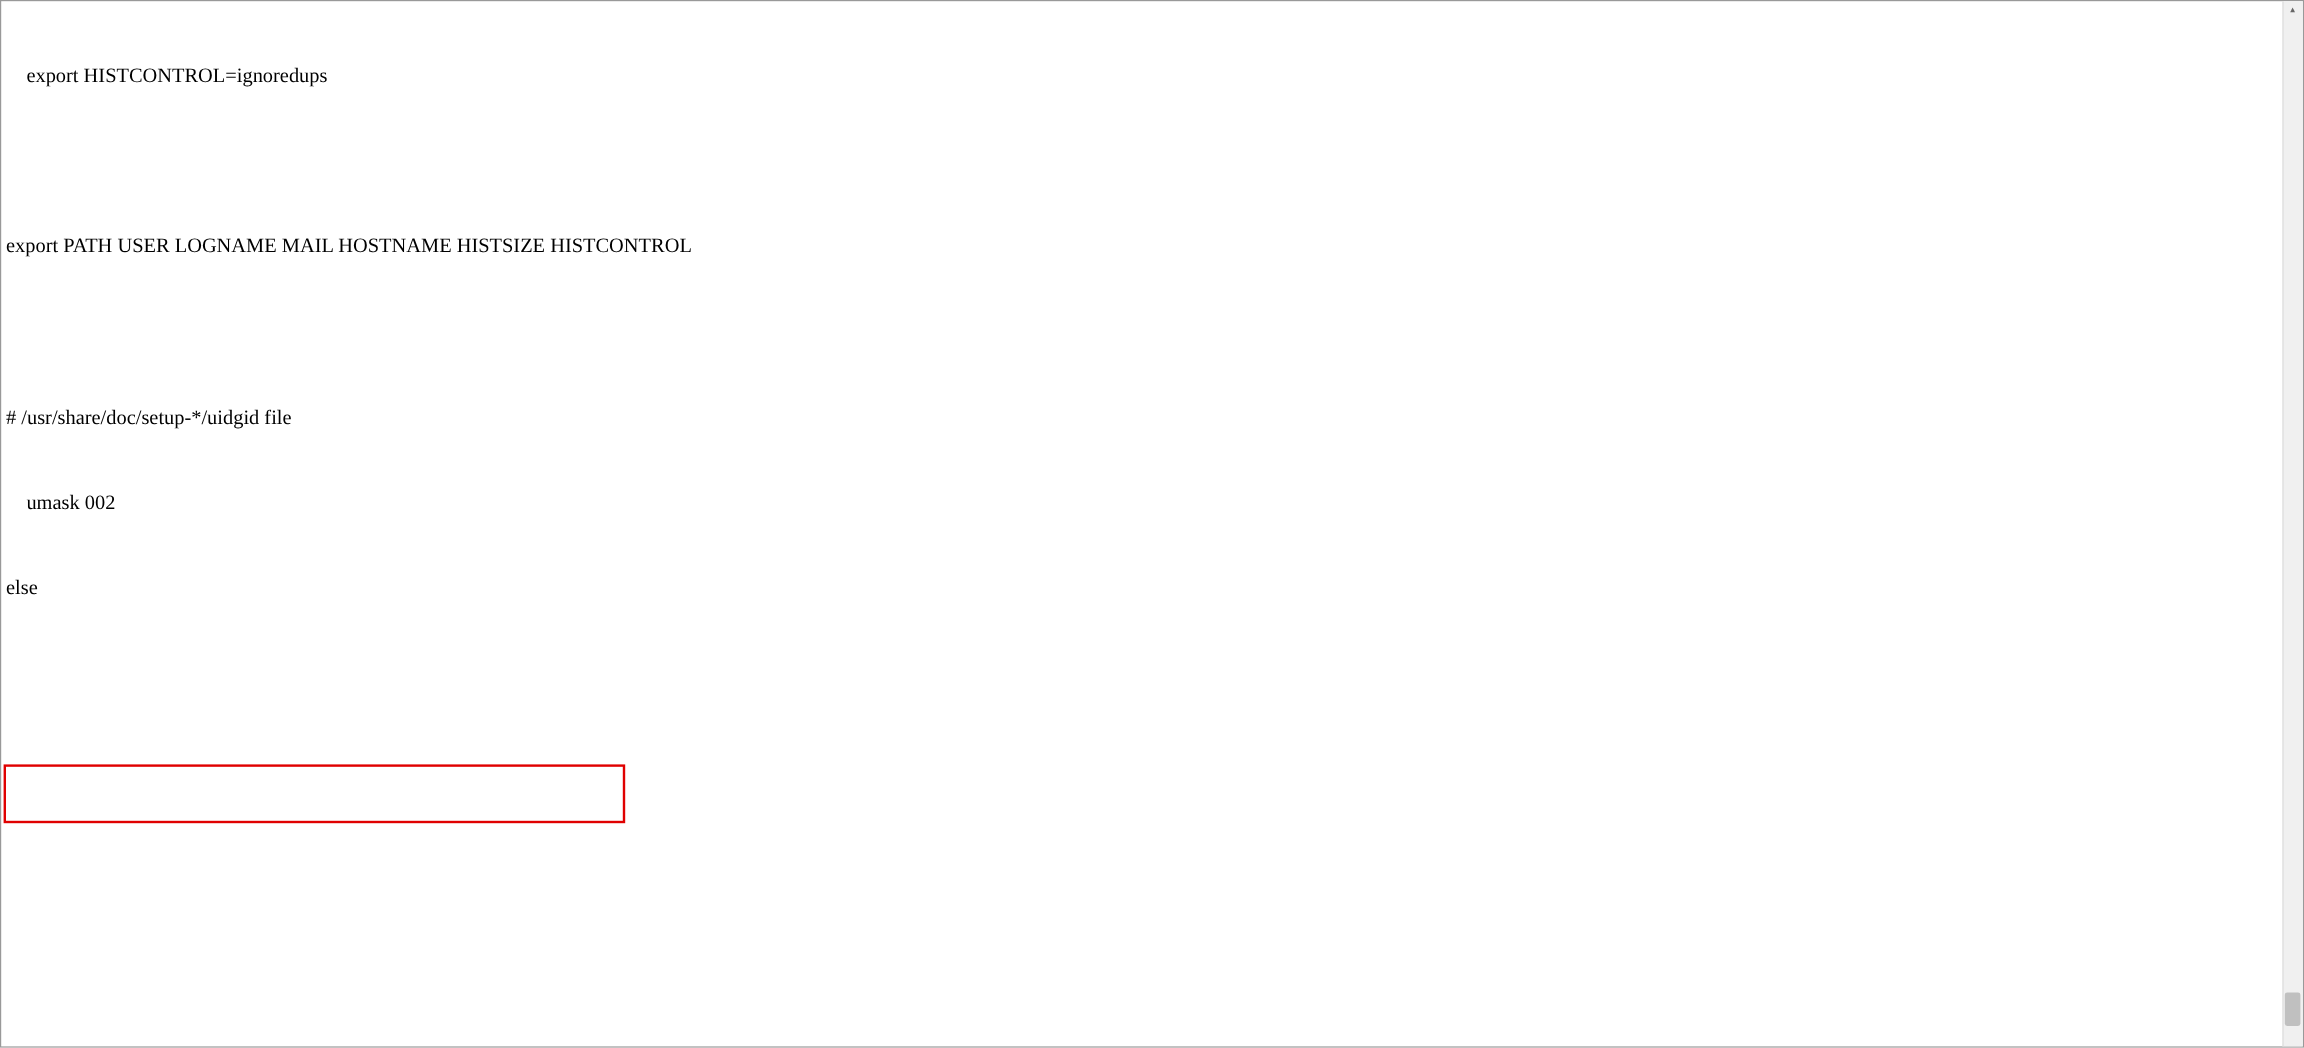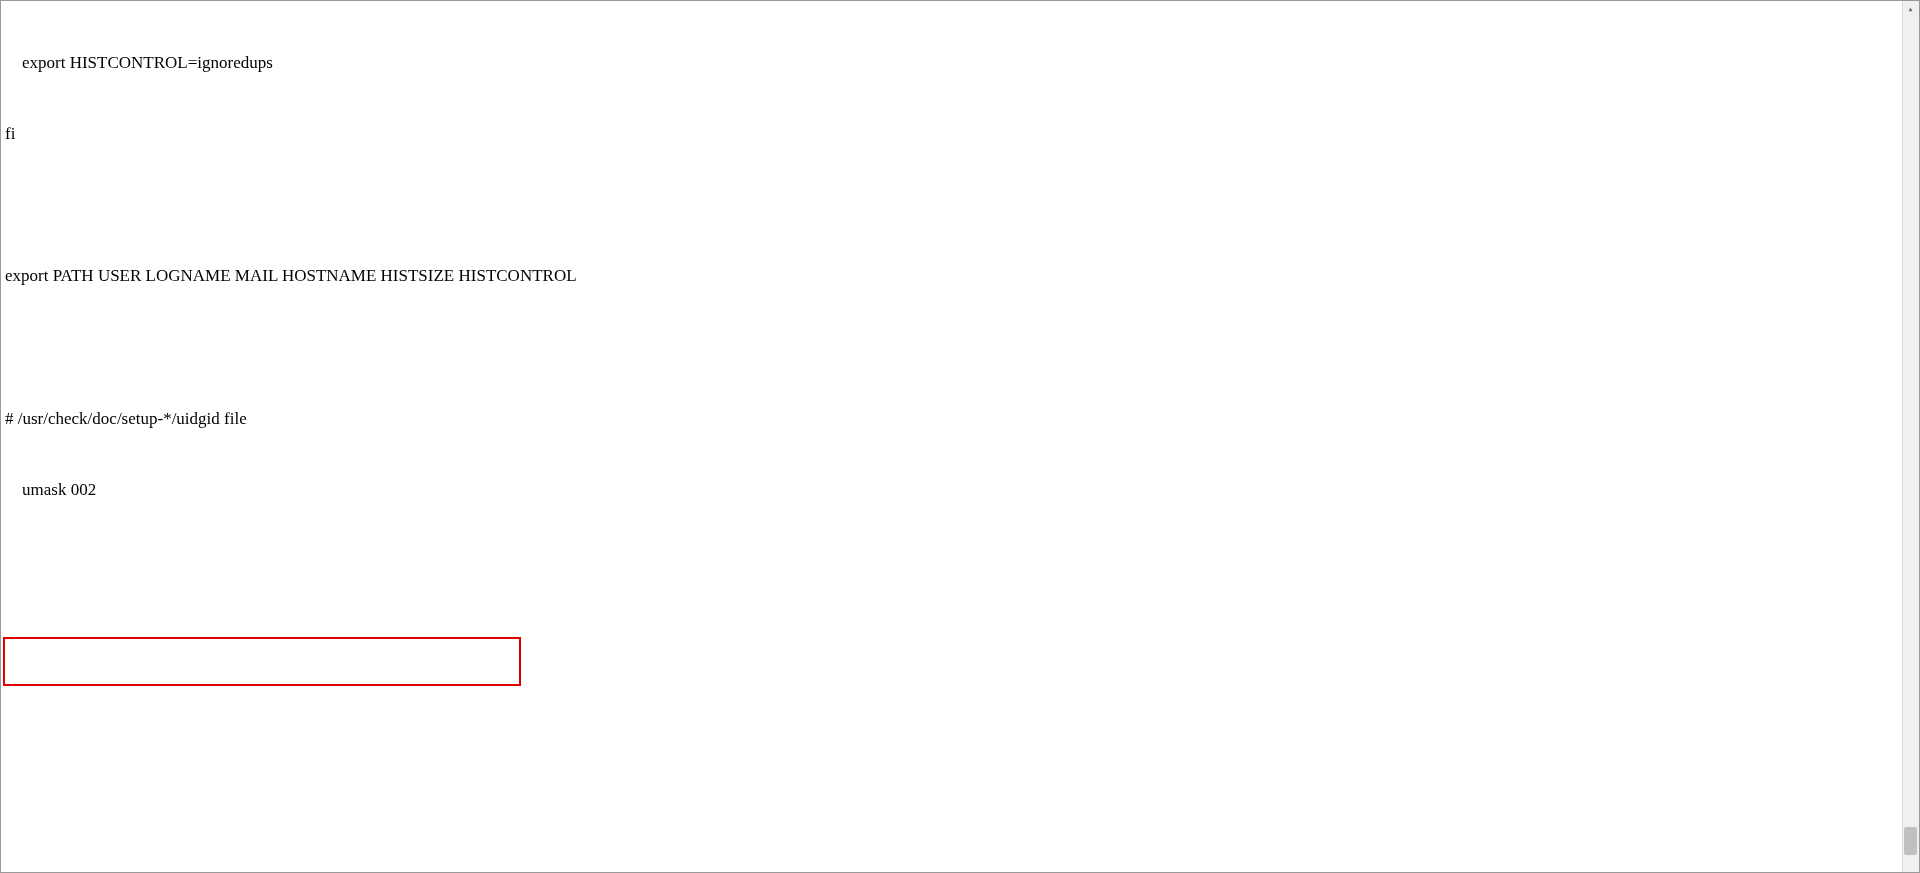--- a/index.html
+++ b/index.html
@@ -68,26 +68,26 @@
       border: 2px solid #e00000;
       pointer-events: none;
     }
   </style>
 </head>
 <body>
 
 <div class="terminal-container">
   <div class="terminal-content">
     <span class="line">    export HISTCONTROL=ignoredups</span>
-    <span class="line">fi</span>
     <span class="line"></span>
     <span class="line">export PATH USER LOGNAME MAIL HOSTNAME HISTSIZE HISTCONTROL</span>
     <span class="line"></span>
-    <span class="line"># /usr/check/doc/setup-*/uidgid file</span>
+    <span class="line"># /usr/share/doc/setup-*/uidgid file</span>
     <span class="line">    umask 002</span>
+    <span class="line">else</span>
     
     
     
     
     
     
     
     
     
     

